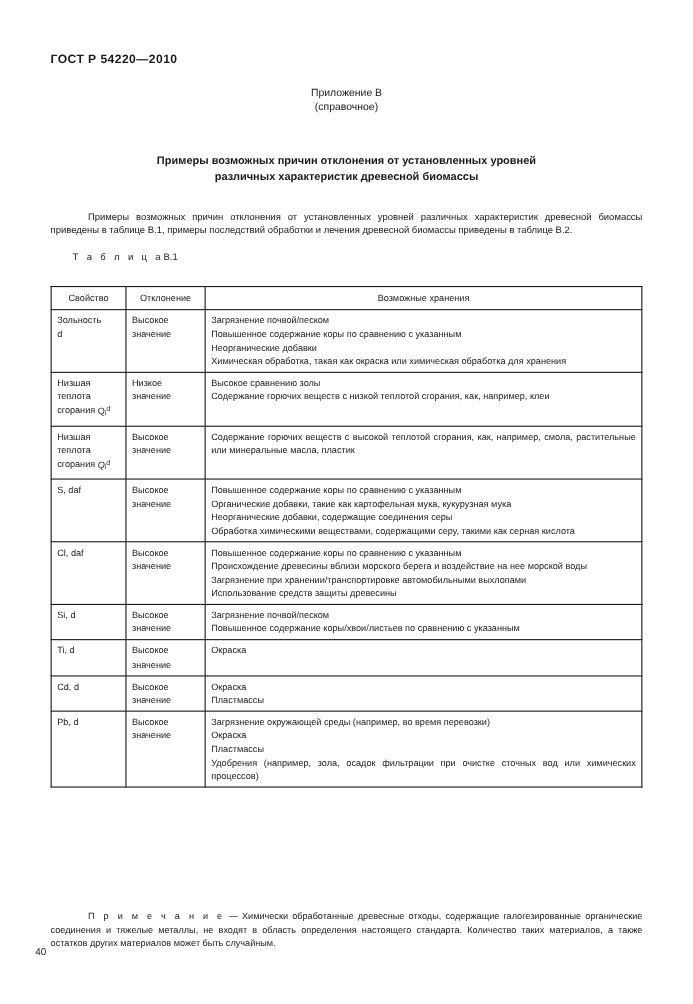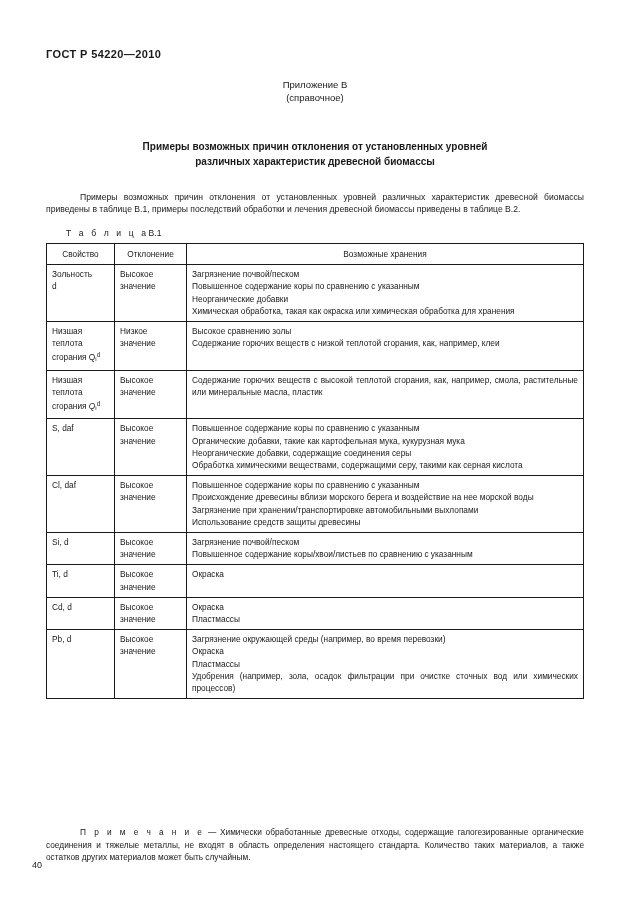--- a/index.html
+++ b/index.html
@@ -72,21 +72,21 @@
     top: 228px;
     font-size: 8.6px;
     margin-left: 20px;
   }
   .table-label .sp { letter-spacing: 2.6px; }
 
   
   table.gost-table {
     position: absolute;
     left: 46px;
-    top: 243px;
+    top: 260px;
     width: 537px;
     border-collapse: collapse;
     table-layout: fixed;
     font-size: 8.3px;
   }
   table.gost-table td,
   table.gost-table th {
     border: 0.8px solid #1a1a1a;
     vertical-align: top;
     padding: 3px 5px 4px 5px;

